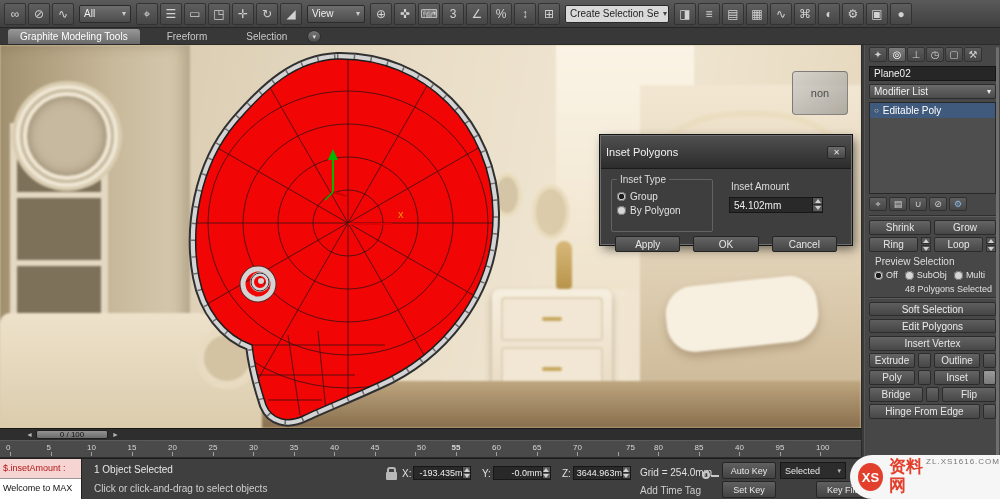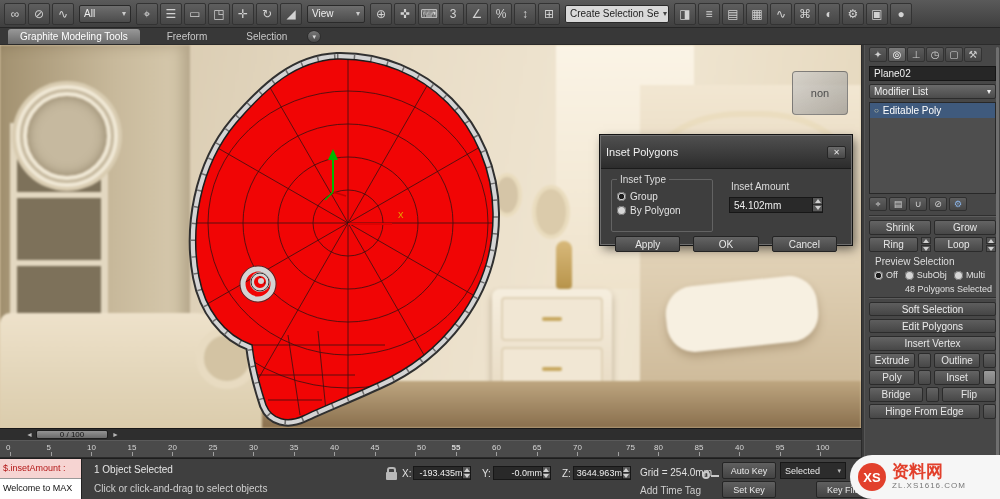--- a/index.html
+++ b/index.html
@@ -147,21 +147,21 @@
   .skbtn { position:absolute; height:17px; background:linear-gradient(#606060,#434343); border:1px solid #252525; border-radius:2px;
            color:#e8e8e8; font-size:9px; display:flex; align-items:center; justify-content:center; }
   .sdrop { position:absolute; height:17px; background:#2c2c2c; border:1px solid #181818; color:#e8e8e8; font-size:9px;
            display:flex; align-items:center; justify-content:space-between; padding:0 4px; }
   .sdrop .arr { font-size:7px; color:#bbb; }
 
   .watermark { position:absolute; right:0; bottom:0; width:150px; height:44px; background:#f6f6f6;
                border-radius:22px 0 0 22px; display:flex; align-items:center; gap:6px; padding-left:8px; }
   .wm-logo { width:28px; height:28px; border-radius:50%; background:#e2402c; color:#fff; font-weight:bold; font-size:13px;
              display:flex; align-items:center; justify-content:center; }
-  .wm-col { display:flex; flex-direction:column; line-height:1.1; }
+  .wm-col { display:flex; flex-direction:row; line-height:1.1; }
   .wm-name { color:#e2402c; font-size:17px; font-weight:bold; }
   .wm-url { color:#777; font-size:8px; letter-spacing:1px; }
 </style>
 </head>
 <body>
 
 <div class="app">
 
   <div class="toolbar">
       <span class="tbtn">∞</span>

